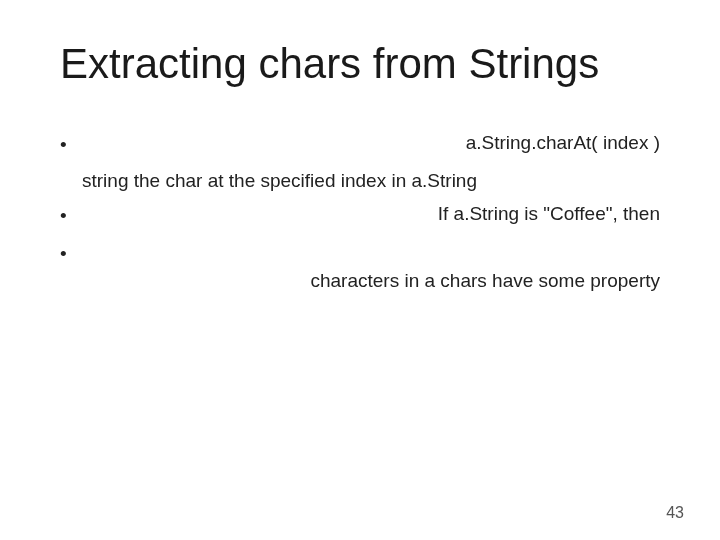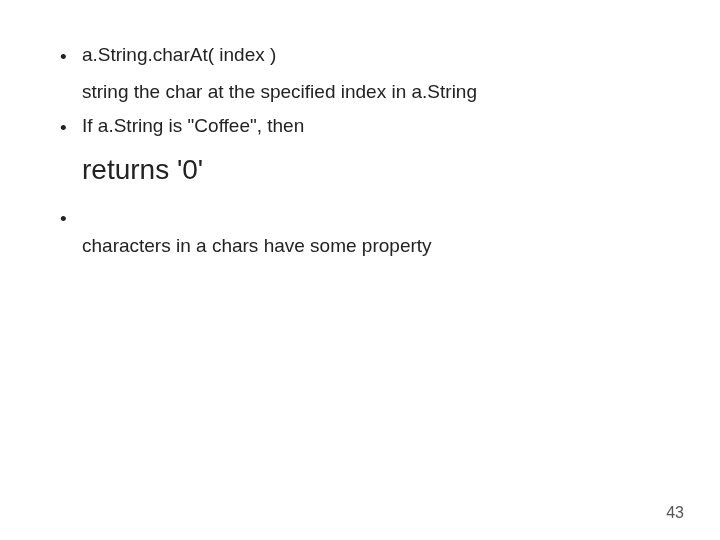--- a/index.html
+++ b/index.html
@@ -45,20 +45,21 @@
     }
 
     .bullet {
       min-width: 22px;
       margin-top: 2px;
       font-size: 19px;
     }
 
     .bullet-text {
       flex: 1;
+      text-align: right;
     }
 
     .indent {
       margin-left: 22px;
       margin-bottom: 4px;
     }
 
     .large-text {
       font-size: 28px;
       margin-left: 22px;
@@ -73,35 +74,35 @@
       right: 36px;
       font-size: 16px;
       color: #555555;
     }
   </style>
 </head>
 <body>
 
 <div class="slide">
 
+  <h1 class="title">Extracting chars from Strings</h1>
 
   <div class="content">
 
     <div class="bullet-item">
       <span class="bullet">•</span>
       <span class="bullet-text">a.String.charAt( index )</span>
     </div>
     <div class="indent">string the char at the specified index in a.String</div>
 
     <div class="bullet-item">
       <span class="bullet">•</span>
       <span class="bullet-text">If a.String is "Coffee", then</span>
     </div>
 
-    <div class="large-text">returns '0'</div>
 
     <div class="bullet-item">
       <span class="bullet">•</span>
       <span class="bullet-text">
         <br>
         <span>characters in a chars have some property</span>
       </span>
     </div>
 
   </div>

